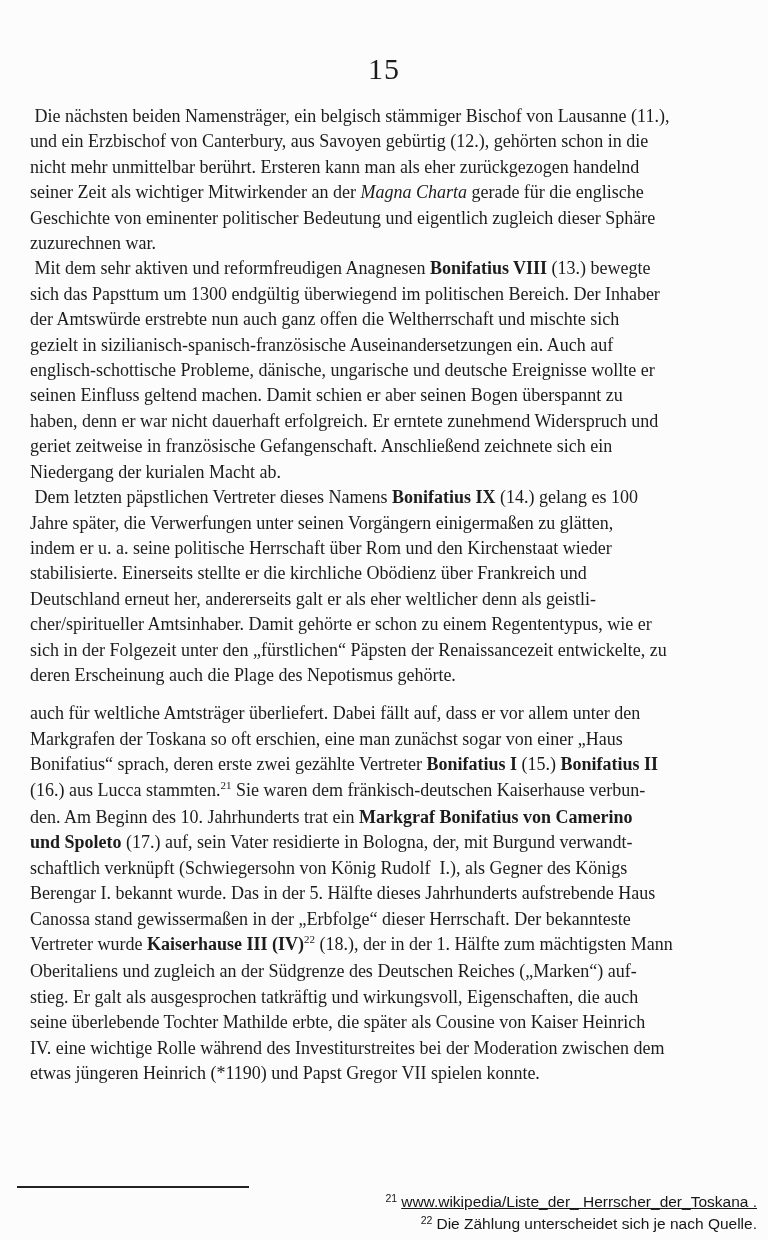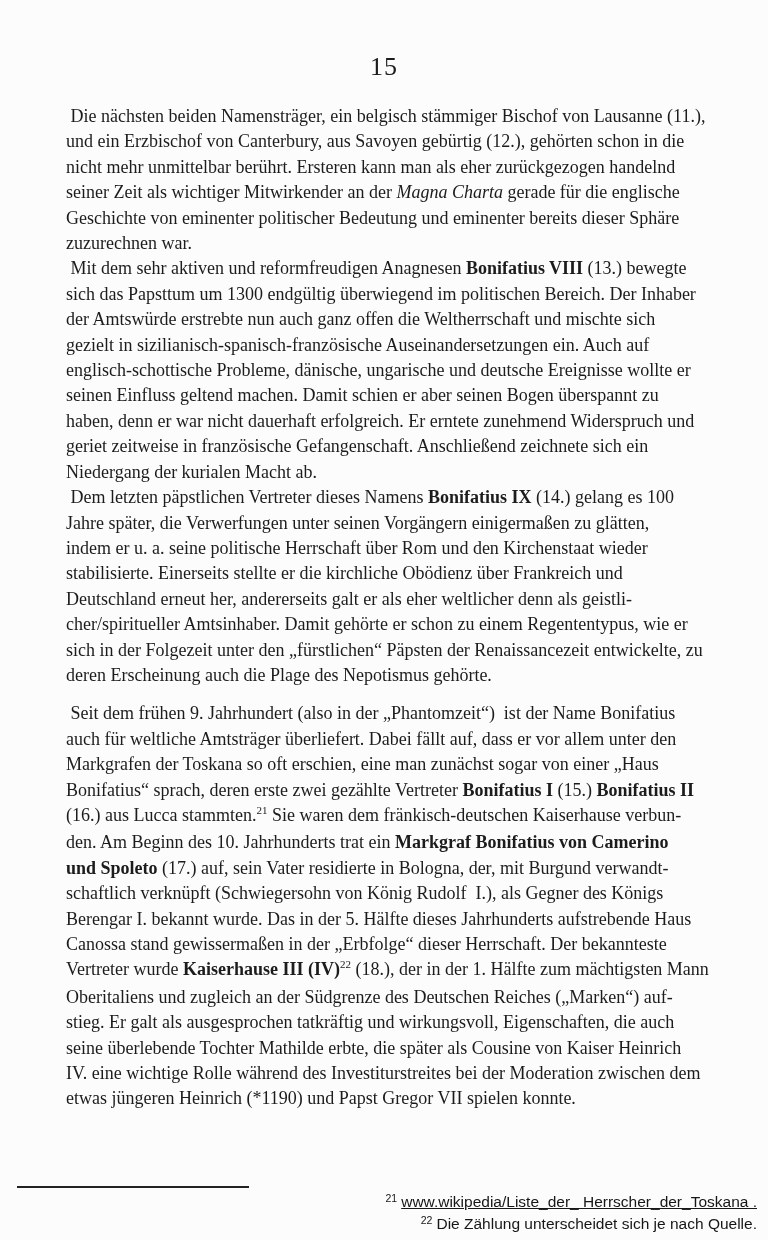--- a/index.html
+++ b/index.html
@@ -13,33 +13,33 @@
     width: 768px; height: 1240px;
     background: #fcfcfc;
     color: #1c1c1c;
     overflow: hidden;
   }
   .page-number {
     position: absolute;
     top: 52px; left: 0;
     width: 100%;
     text-align: center;
-    font-size: 26px;
+    font-size: 30px;
     letter-spacing: 1px;
   }
   .doc-body {
     position: absolute;
     left: 30px; top: 104px;
     width: 720px;
     font-size: 18px;
     line-height: 25.4px;
   }
   .para { margin: 0; }
   .para.gap { margin-top: 13px; }
-  .line { white-space: pre; margin-left: 36px; }
+  .line { white-space: pre; }
   .b { font-weight: bold; }
   .i { font-style: italic; }
   .sup {
     font-size: 11px;
     position: relative;
     top: -7px;
     white-space: pre;
   }
   .footnote-rule {
     position: absolute;
@@ -69,21 +69,21 @@
 <body>
 
 <div class="page" style="background: rgb(252, 252, 252); color: rgb(28, 28, 28);">
   <div class="page-number">15</div>
   <div class="doc-body">
       <div class="para">
         <div class="line"><span> Die nächsten beiden Namensträger, ein belgisch stämmiger Bischof von Lausanne (11.),</span></div>
         <div class="line"><span>und ein Erzbischof von Canterbury, aus Savoyen gebürtig (12.), gehörten schon in die</span></div>
         <div class="line"><span>nicht mehr unmittelbar berührt. Ersteren kann man als eher zurückgezogen handelnd</span></div>
         <div class="line"><span>seiner Zeit als wichtiger Mitwirkender an der </span><span class="i">Magna Charta</span><span> gerade für die englische</span></div>
-        <div class="line"><span>Geschichte von eminenter politischer Bedeutung und eminenter bereits dieser Sphäre</span></div>
+        <div class="line"><span>Geschichte von eminenter politischer Bedeutung und eigentlich zugleich dieser Sphäre</span></div>
         <div class="line"><span>zuzurechnen war.</span></div>
       </div>
       <div class="para">
         <div class="line"><span> Mit dem sehr aktiven und reformfreudigen Anagnesen </span><span class="b">Bonifatius VIII</span><span> (13.) bewegte</span></div>
         <div class="line"><span>sich das Papsttum um 1300 endgültig überwiegend im politischen Bereich. Der Inhaber</span></div>
         <div class="line"><span>der Amtswürde erstrebte nun auch ganz offen die Weltherrschaft und mischte sich</span></div>
         <div class="line"><span>gezielt in sizilianisch-spanisch-französische Auseinandersetzungen ein. Auch auf</span></div>
         <div class="line"><span>englisch-schottische Probleme, dänische, ungarische und deutsche Ereignisse wollte er</span></div>
         <div class="line"><span>seinen Einfluss geltend machen. Damit schien er aber seinen Bogen überspannt zu</span></div>
         <div class="line"><span>haben, denn er war nicht dauerhaft erfolgreich. Er erntete zunehmend Widerspruch und</span></div>
@@ -94,21 +94,20 @@
         <div class="line"><span> Dem letzten päpstlichen Vertreter dieses Namens </span><span class="b">Bonifatius IX</span><span> (14.) gelang es 100</span></div>
         <div class="line"><span>Jahre später, die Verwerfungen unter seinen Vorgängern einigermaßen zu glätten,</span></div>
         <div class="line"><span>indem er u. a. seine politische Herrschaft über Rom und den Kirchenstaat wieder</span></div>
         <div class="line"><span>stabilisierte. Einerseits stellte er die kirchliche Obödienz über Frankreich und</span></div>
         <div class="line"><span>Deutschland erneut her, andererseits galt er als eher weltlicher denn als geistli-</span></div>
         <div class="line"><span>cher/spiritueller Amtsinhaber. Damit gehörte er schon zu einem Regententypus, wie er</span></div>
         <div class="line"><span>sich in der Folgezeit unter den „fürstlichen“ Päpsten der Renaissancezeit entwickelte, zu</span></div>
         <div class="line"><span>deren Erscheinung auch die Plage des Nepotismus gehörte.</span></div>
       </div>
       <div class="para gap">
-        <div class="line"><span> Seit dem frühen 9. Jahrhundert (also in der „Phantomzeit“)  ist der Name Bonifatius</span></div>
         <div class="line"><span>auch für weltliche Amtsträger überliefert. Dabei fällt auf, dass er vor allem unter den</span></div>
         <div class="line"><span>Markgrafen der Toskana so oft erschien, eine man zunächst sogar von einer „Haus</span></div>
         <div class="line"><span>Bonifatius“ sprach, deren erste zwei gezählte Vertreter </span><span class="b">Bonifatius I</span><span> (15.) </span><span class="b">Bonifatius II</span></div>
         <div class="line"><span>(16.) aus Lucca stammten.</span><span class="sup">21</span><span> Sie waren dem fränkisch-deutschen Kaiserhause verbun-</span></div>
         <div class="line"><span>den. Am Beginn des 10. Jahrhunderts trat ein </span><span class="b">Markgraf Bonifatius von Camerino</span></div>
         <div class="line"><span class="b">und Spoleto</span><span> (17.) auf, sein Vater residierte in Bologna, der, mit Burgund verwandt-</span></div>
         <div class="line"><span>schaftlich verknüpft (Schwiegersohn von König Rudolf  I.), als Gegner des Königs</span></div>
         <div class="line"><span>Berengar I. bekannt wurde. Das in der 5. Hälfte dieses Jahrhunderts aufstrebende Haus</span></div>
         <div class="line"><span>Canossa stand gewissermaßen in der „Erbfolge“ dieser Herrschaft. Der bekannteste</span></div>
         <div class="line"><span>Vertreter wurde </span><span class="b">Kaiserhause III (IV)</span><span class="sup">22</span><span> (18.), der in der 1. Hälfte zum mächtigsten Mann</span></div>

